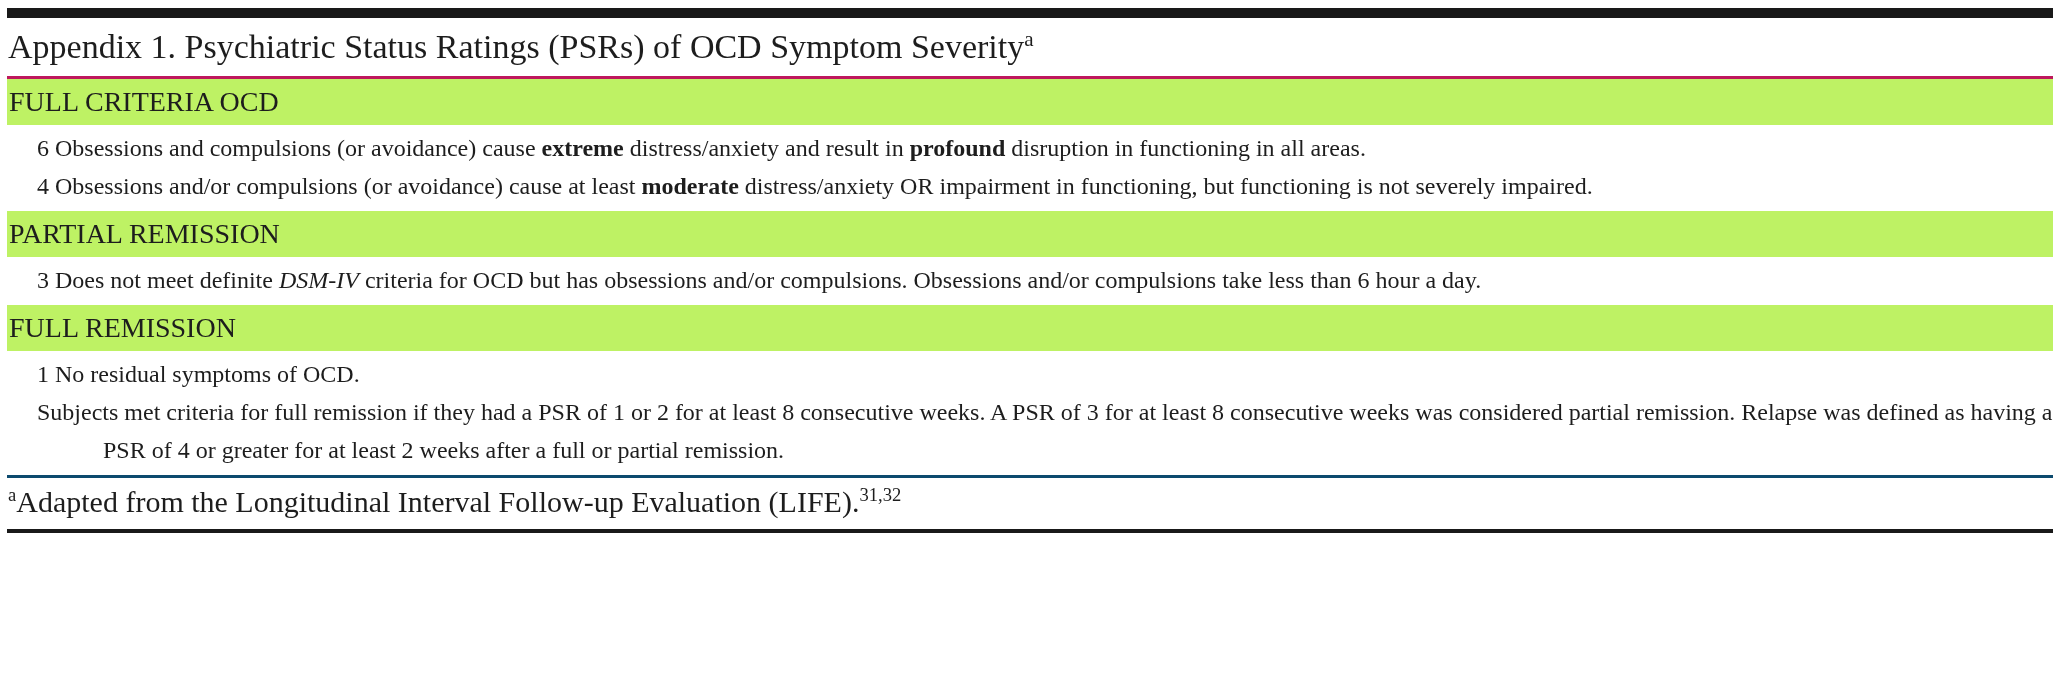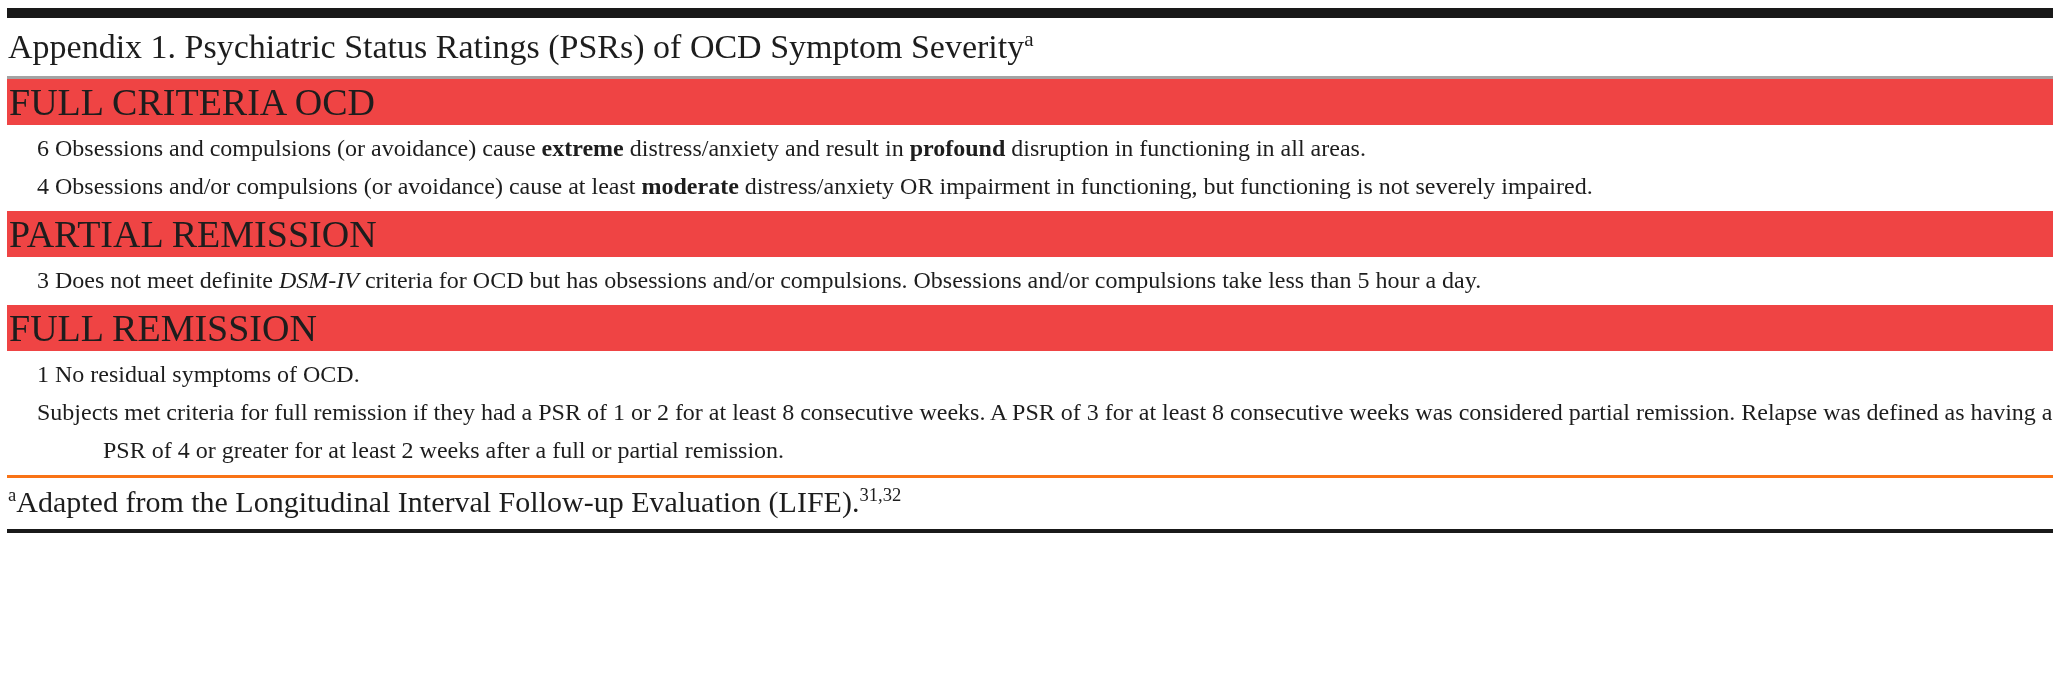--- a/index.html
+++ b/index.html
@@ -6,46 +6,46 @@
   body { width: 2059px; font-family: "Liberation Serif", serif; color: #1d1d1d; }
   .doc { width: 2046px; margin: 8px 6px 0 7px; }
 
   .topbar { height: 10px; background: #191919; }
   .bottombar { height: 0; border-bottom: 4px solid #191919; }
 
   .title-row {
     font-size: 34px;
     line-height: 42px;
     padding: 8px 0 8px 1px;
-    border-bottom: 3px solid #a3a3a3;
+    border-bottom: 3px solid #be185d;
   }
 
   .band {
-    background: #ef4444;
-    font-size: 38px;
+    background: #bef264;
+    font-size: 28px;
     line-height: 34px;
     padding: 6px 0 6px 2px;
   }
 
   .items {
     font-size: 24px;
     line-height: 38px;
     padding: 4px 0 6px 0;
   }
   .item {
     padding-left: 96px;
     text-indent: -66px;
   }
 
   b { font-weight: bold; }
   i { }
   sup { font-size: 62%; vertical-align: super; line-height: 0; }
 
   .footnotes {
-    border-top: 3px solid #f97316;
+    border-top: 3px solid #0c4a6e;
     font-size: 30px;
     line-height: 35px;
     padding: 6px 0 10px 1px;
   }
 </style>
 </head>
 <body>
 
 <div class="doc">
 
@@ -56,21 +56,21 @@
   </div>
 
   <div class="band">FULL CRITERIA OCD</div>
   <div class="items">
     <div class="item"><span>6 Obsessions and compulsions (or avoidance) cause </span><b>extreme</b><span> distress/anxiety and result in </span><b>profound</b><span> disruption in functioning in all areas.</span></div>
     <div class="item"><span>4 Obsessions and/or compulsions (or avoidance) cause at least </span><b>moderate</b><span> distress/anxiety OR impairment in functioning, but functioning is not severely impaired.</span></div>
   </div>
 
   <div class="band">PARTIAL REMISSION</div>
   <div class="items">
-    <div class="item"><span>3 Does not meet definite </span><i>DSM-IV</i><span> criteria for OCD but has obsessions and/or compulsions. Obsessions and/or compulsions take less than 5 hour a day.</span></div>
+    <div class="item"><span>3 Does not meet definite </span><i>DSM-IV</i><span> criteria for OCD but has obsessions and/or compulsions. Obsessions and/or compulsions take less than 6 hour a day.</span></div>
   </div>
 
   <div class="band">FULL REMISSION</div>
   <div class="items">
     <div class="item"><span>1 No residual symptoms of OCD.</span></div>
     <div class="item"><span>Subjects met criteria for full remission if they had a PSR of 1 or 2 for at least 8 consecutive weeks. A PSR of 3 for at least 8 consecutive weeks was considered partial remission. Relapse was defined as having a PSR of 4 or greater for at least 2 weeks after a full or partial remission.</span></div>
   </div>
 
   <div class="footnotes">
     <div><sup>a</sup><span>Adapted from the Longitudinal Interval Follow-up Evaluation (LIFE).</span><sup>31,32</sup></div>

